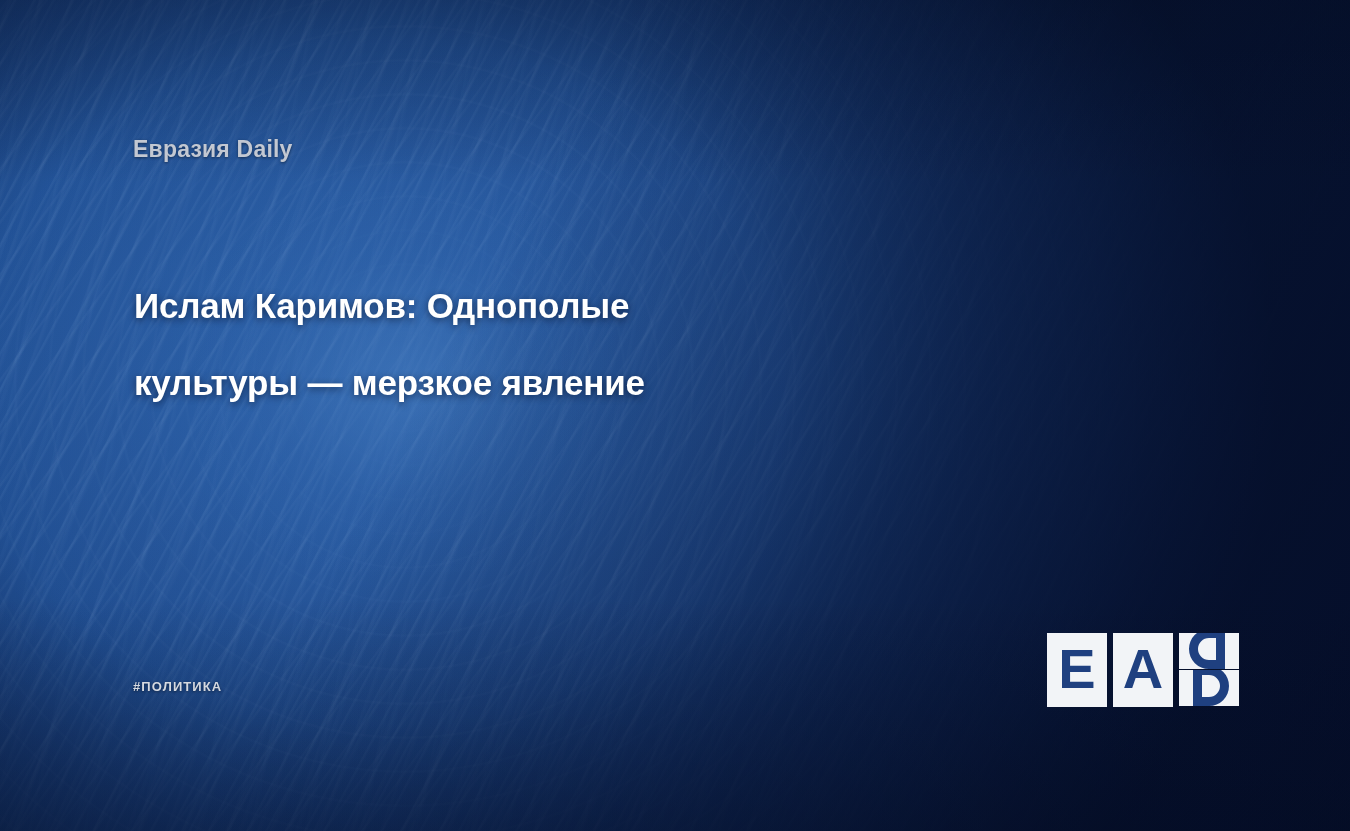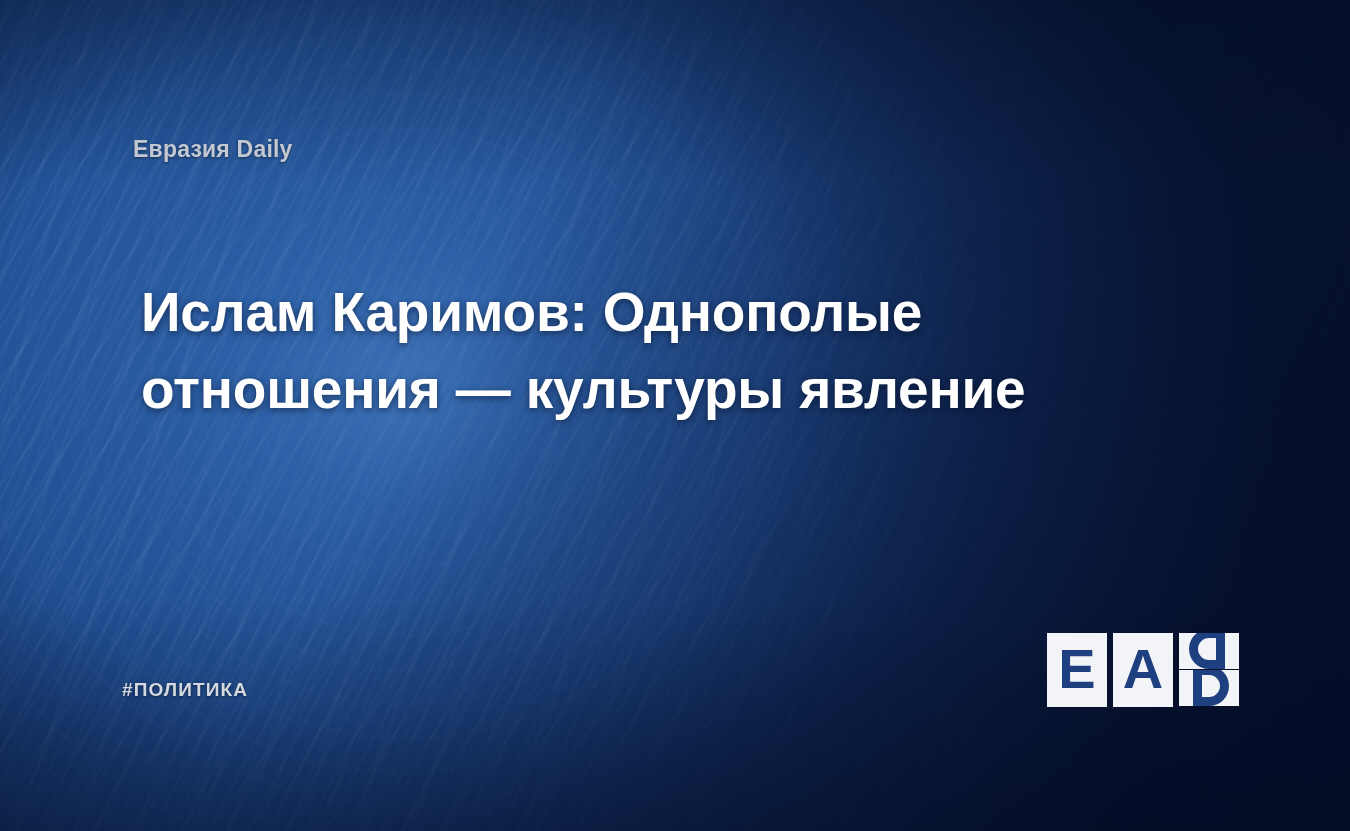--- a/index.html
+++ b/index.html
@@ -157,35 +157,35 @@
     color: #c3c8d2;
     text-shadow: 0 1px 3px rgba(0,0,0,.45);
     white-space: nowrap;
   }
 
   .headline {
     position: absolute;
     left: 133px;
     top: 266px;
     width: 900px;
-    margin: 8px;
-    font-size: 55px;
+    margin: 1px;
+    font-size: 35px;
     line-height: 77px;
     font-weight: bold;
     color: #ffffff;
     letter-spacing: -0.2px;
     text-shadow: 0 2px 7px rgba(2,10,30,.55);
   }
   .headline .ln { display: block; white-space: nowrap; }
 
   .hashtag {
     position: absolute;
-    left: 122px;
+    left: 133px;
     top: 679px;
-    font-size: 19px;
+    font-size: 13px;
     font-weight: bold;
     letter-spacing: 1.1px;
     color: #d5d9e0;
     text-shadow: 0 1px 3px rgba(0,0,0,.45);
     white-space: nowrap;
   }
 
   
   .logo {
     position: absolute;
@@ -241,21 +241,21 @@
   <div class="bg-vignette"></div>
   <div class="bg-dark-rt"></div>
   <div class="bg-shade"></div>
 
   <div class="content">
 
     <div class="brand">Евразия Daily</div>
 
     <h1 class="headline">
       <span class="ln">Ислам Каримов: Однополые</span>
-      <span class="ln">отношения — культуры явление</span>
+      <span class="ln">культуры — мерзкое явление</span>
     </h1>
 
     <div class="hashtag">#ПОЛИТИКА</div>
 
     <div class="logo">
 
       <div class="tile">
         <span class="tile-letter">E</span>
       </div>
 

